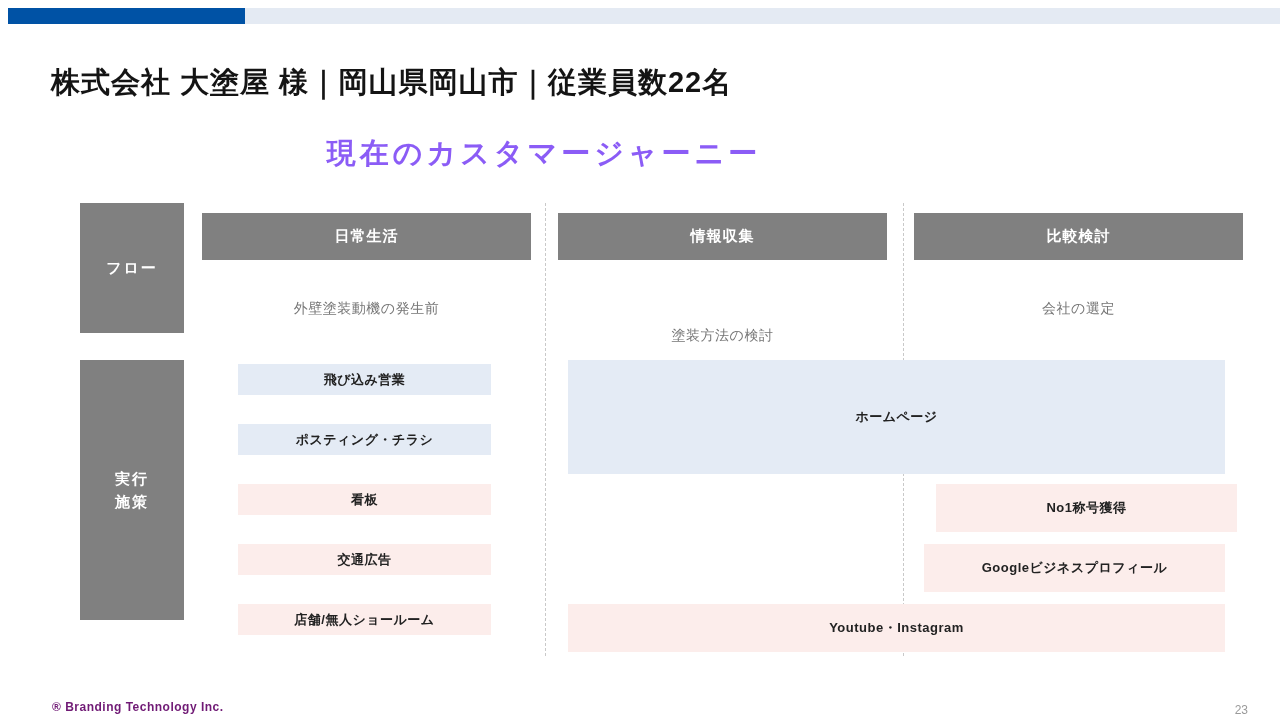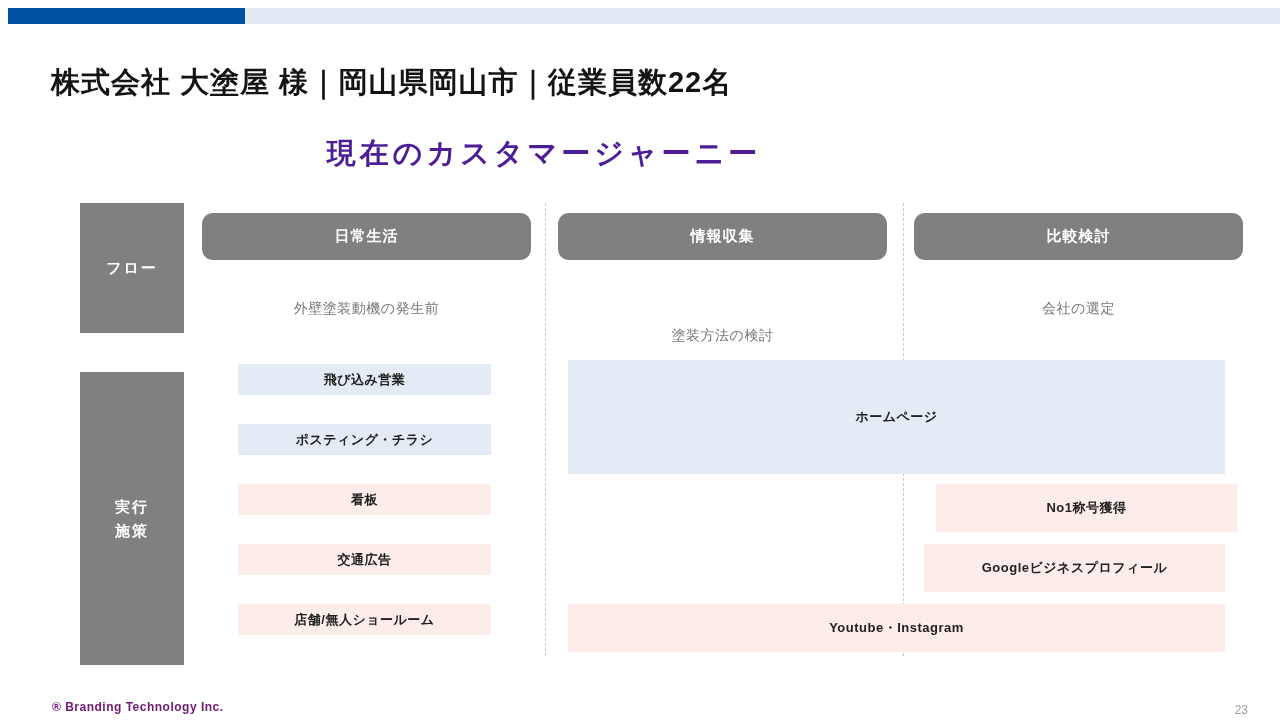--- a/index.html
+++ b/index.html
@@ -17,21 +17,21 @@
   .topbar-light { position: absolute; left: 237px; top: 0; width: 1043px; height: 11px; background: var(--accent-light, #E4EAF3); }
 
   
   .page-title {
     position: absolute; left: 35px; top: 47px;
     font-size: 29px; font-weight: bold; color: #141414; letter-spacing: 1px;
     white-space: nowrap;
   }
   .slide-heading {
     position: absolute; left: 0; top: 118px; width: 1072px;
-    text-align: center; font-size: 29px; font-weight: bold; color: #4c1d95;
+    text-align: center; font-size: 29px; font-weight: bold; color: #8b5cf6;
     letter-spacing: 4px; white-space: nowrap;
   }
 
   
   .dashed-line {
     position: absolute; top: 195px; height: 453px; width: 0;
     border-left: 1px dashed #c9c9c9; z-index: 1;
   }
   .dashed-line.line-1 { left: 537px; }
   .dashed-line.line-2 { left: 895px; }
@@ -39,30 +39,29 @@
   
   .row-label {
     position: absolute; left: 72px; width: 104px;
     background: var(--gray, #808080); color: #fff;
     display: flex; align-items: center; justify-content: center;
     font-size: 15px; font-weight: bold; letter-spacing: 2px;
     text-align: center; white-space: pre-line; line-height: 1.55;
     z-index: 2;
   }
   .row-label.flow { top: 195px; height: 130px; }
-  .row-label.exec { top: 364px; height: 293px; }
+  .row-label.exec { top: 352px; height: 260px; }
 
   
   .stage-header {
     position: absolute; top: 205px; width: 329px; height: 47px;
     background: var(--gray, #808080); color: #fff;
     display: flex; align-items: center; justify-content: center;
     font-size: 15px; font-weight: bold; letter-spacing: 1px;
     z-index: 2;
-    border-radius: 11px;
   }
   .stage-header.col-1 { left: 194px; }
   .stage-header.col-2 { left: 550px; }
   .stage-header.col-3 { left: 906px; }
 
   
   .stage-sublabel {
     position: absolute; width: 329px; text-align: center;
     font-size: 14px; color: #767676; letter-spacing: 0.5px; z-index: 2;
   }

